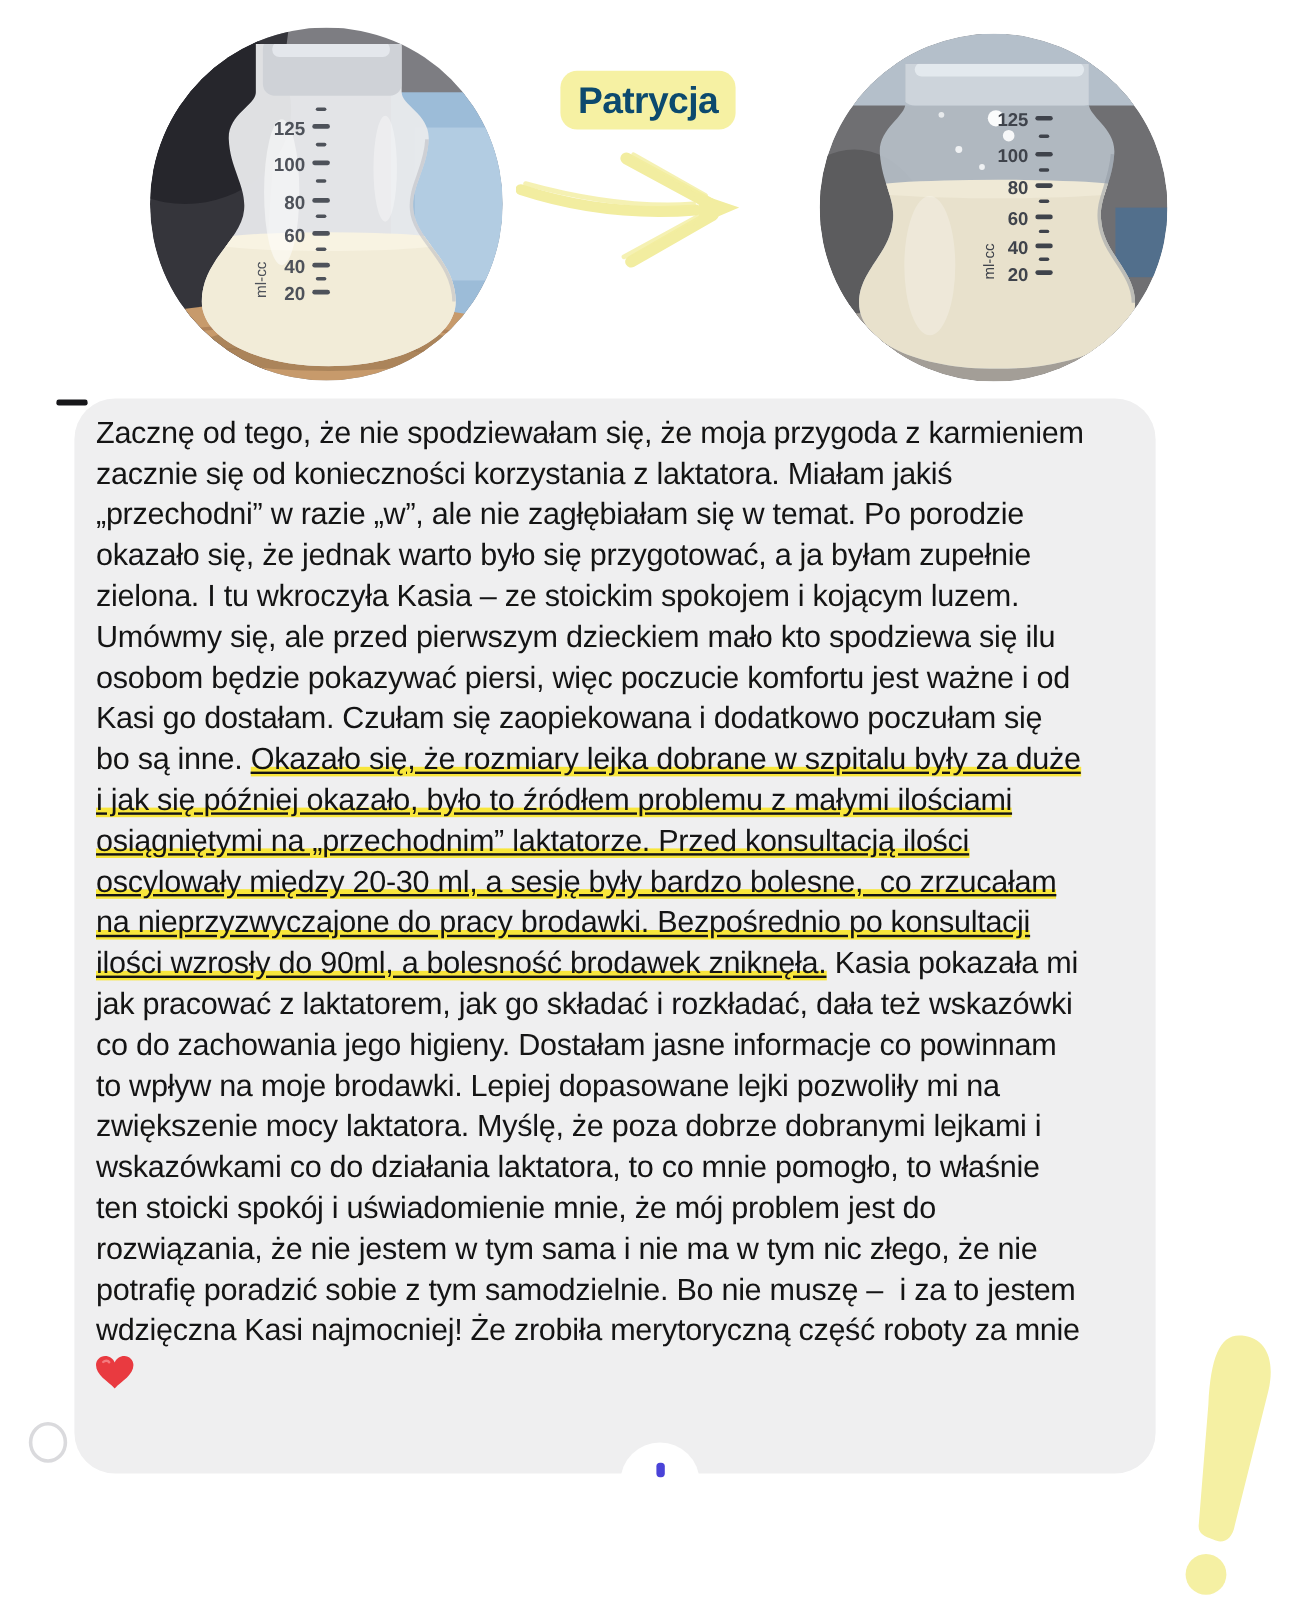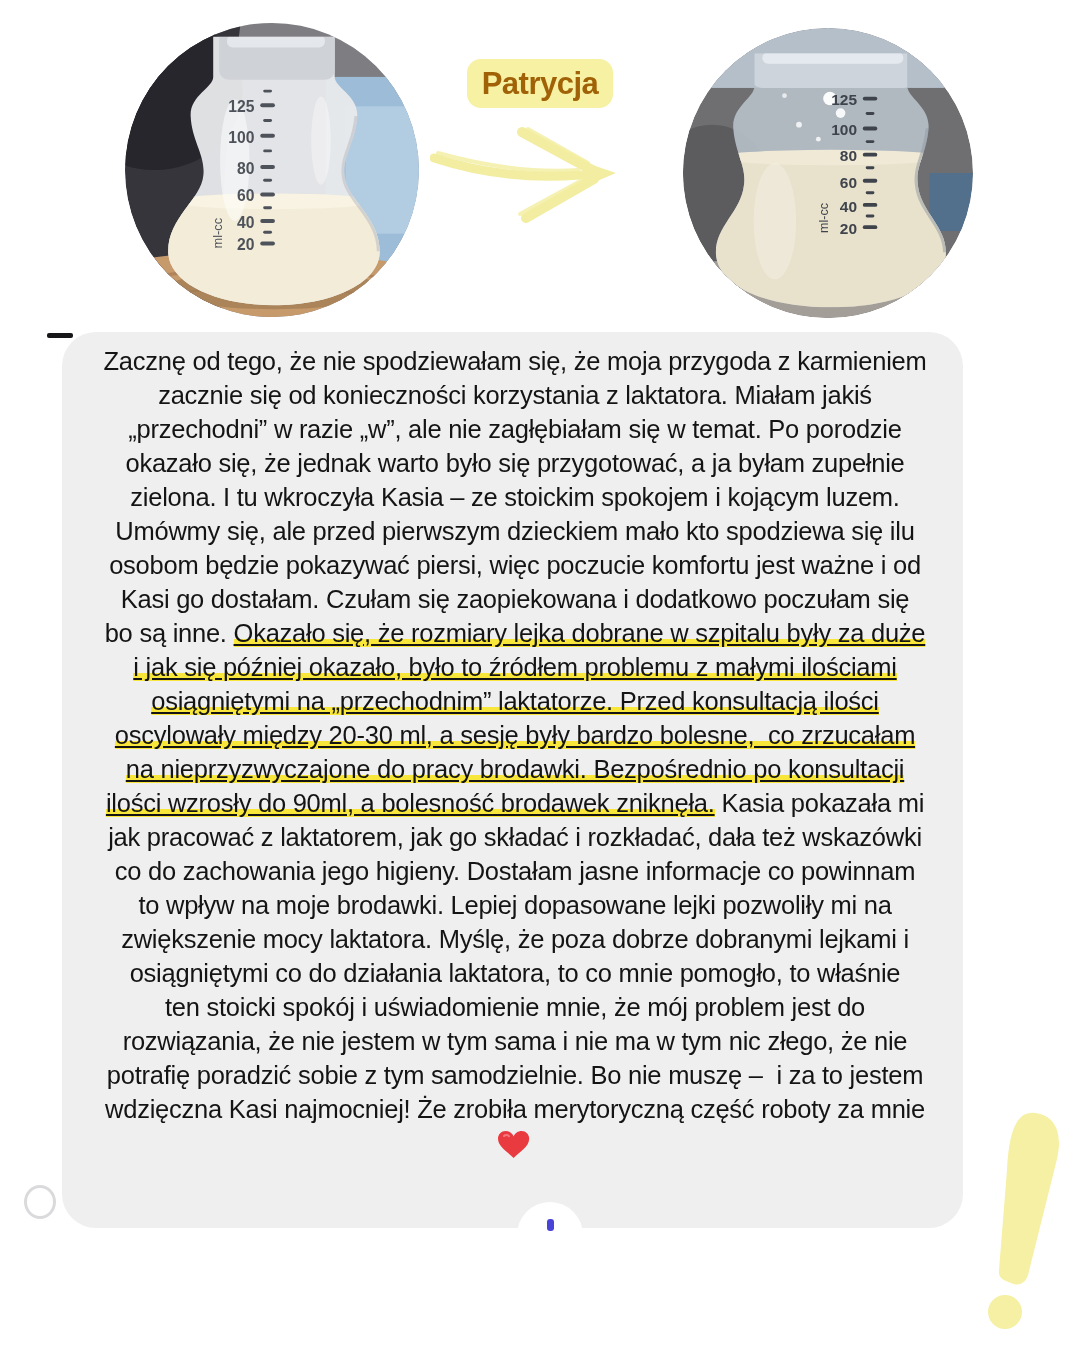--- a/index.html
+++ b/index.html
@@ -8,35 +8,35 @@
 
   
   .photo{position:absolute;border-radius:50%;overflow:hidden;text-decoration:underline;}
   .photo svg{display:block;width:100%;height:100%;}
   #photo-left{left:125px;top:22px;width:294px;height:296px;}
   #photo-right{left:683px;top:28px;width:290px;height:290px;}
 
   
   .name-label{position:absolute;left:467px;top:59px;width:146px;height:49px;
     background:#f6f1a3;border-radius:14px;text-align:center;line-height:50px;
-    font-weight:bold;font-size:31px;color:#a16207;letter-spacing:-0.5px;}
+    font-weight:bold;font-size:31px;color:#0c4a6e;letter-spacing:-0.5px;}
 
   
   #arrow{position:absolute;left:430px;top:126px;width:204px;height:100px;}
 
   
   .card{position:absolute;left:62px;top:332px;width:901px;height:896px;
         background:#efeff0;border-radius:34px;}
   .top-dash{position:absolute;left:47px;top:333px;width:26px;height:5px;
         background:#17171a;border-radius:2px;}
   .left-arc{position:absolute;left:24px;top:1185px;width:26px;height:28px;
         border:3px solid #dadadd;border-radius:50%;background:transparent;}
 
   
-  .testimonial{position:absolute;left:80px;top:344px;width:870px;text-align:center;}
+  .testimonial{position:absolute;left:80px;top:344px;width:870px;}
   .tline{height:34px;line-height:34px;font-size:25.5px;letter-spacing:-0.25px;
          color:#141414;white-space:pre;}
   .hl{background-image:linear-gradient(#f8e63b,#f8e63b);
       background-repeat:no-repeat;background-position:left bottom;
       background-size:100% 8px;text-decoration:underline;}
   .heart-wrap{display:inline-block;vertical-align:middle;width:34px;height:30px;}
 
   
   .notch{position:absolute;left:517px;top:1202px;width:66px;height:66px;
          background:#ffffff;border-radius:50%;}
@@ -191,21 +191,21 @@
     <div class="tline"><span>bo są inne. </span><span class="hl">Okazało się, że rozmiary lejka dobrane w szpitalu były za duże</span></div>
     <div class="tline"><span class="hl">i jak się później okazało, było to źródłem problemu z małymi ilościami</span></div>
     <div class="tline"><span class="hl">osiągniętymi na „przechodnim” laktatorze. Przed konsultacją ilości</span></div>
     <div class="tline"><span class="hl">oscylowały między 20-30 ml, a sesję były bardzo bolesne,  co zrzucałam</span></div>
     <div class="tline"><span class="hl">na nieprzyzwyczajone do pracy brodawki. Bezpośrednio po konsultacji</span></div>
     <div class="tline"><span class="hl">ilości wzrosły do 90ml, a bolesność brodawek zniknęła.</span><span> Kasia pokazała mi</span></div>
     <div class="tline"><span>jak pracować z laktatorem, jak go składać i rozkładać, dała też wskazówki</span></div>
     <div class="tline"><span>co do zachowania jego higieny. Dostałam jasne informacje co powinnam</span></div>
     <div class="tline"><span>to wpływ na moje brodawki. Lepiej dopasowane lejki pozwoliły mi na</span></div>
     <div class="tline"><span>zwiększenie mocy laktatora. Myślę, że poza dobrze dobranymi lejkami i</span></div>
-    <div class="tline"><span>osiągniętymi co do działania laktatora, to co mnie pomogło, to właśnie</span></div>
+    <div class="tline"><span>wskazówkami co do działania laktatora, to co mnie pomogło, to właśnie</span></div>
     <div class="tline"><span>ten stoicki spokój i uświadomienie mnie, że mój problem jest do</span></div>
     <div class="tline"><span>rozwiązania, że nie jestem w tym sama i nie ma w tym nic złego, że nie</span></div>
     <div class="tline"><span>potrafię poradzić sobie z tym samodzielnie. Bo nie muszę –  i za to jestem</span></div>
     <div class="tline"><span>wdzięczna Kasi najmocniej! Że zrobiła merytoryczną część roboty za mnie</span></div>
     <div class="tline"><span class="heart-wrap"><svg width="32" height="29" viewBox="0 0 32 29" style="display: block;">
   <path d="M23.6,1 C20,1 16.9,3.2 15.6,6.4 C14.3,3.2 11.2,1 7.6,1 C3.4,1 0,4.4 0,8.6 C0,17 9.6,21.9 15.6,28 C21.6,21.9 31.2,17 31.2,8.6 C31.2,4.4 27.8,1 23.6,1 Z" fill="#e93a40"></path>
   <path d="M6,6 C7.5,4.5 10,4.6 11,6.2" stroke="#f47a7e" stroke-width="2" fill="none" stroke-linecap="round"></path>
 </svg></span></div>
   </div>
 

